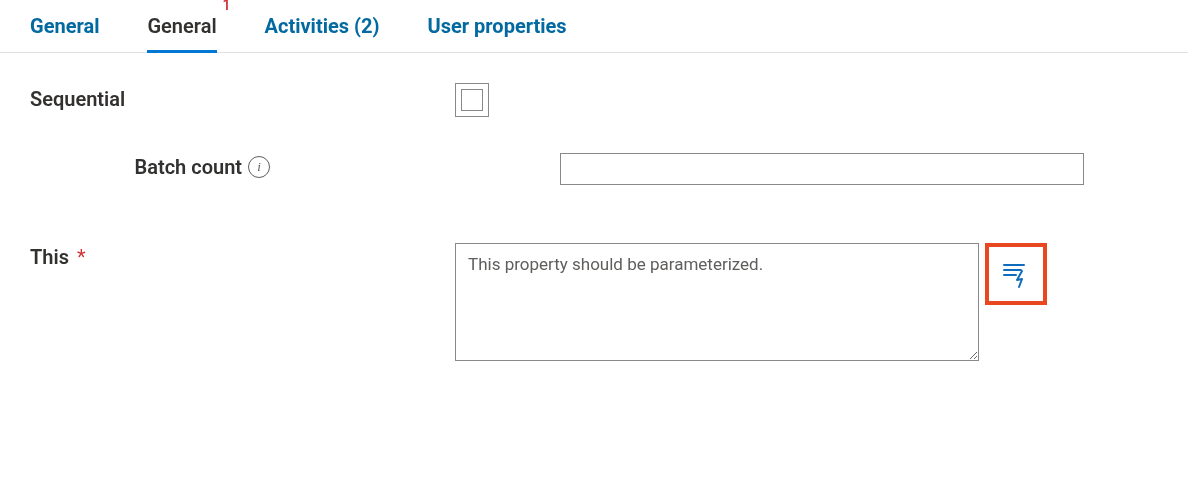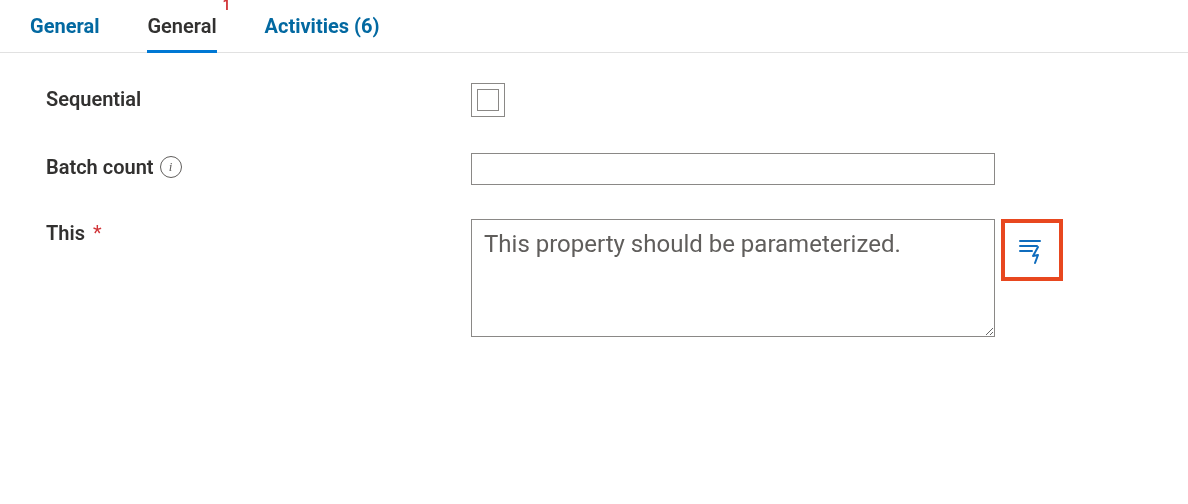--- a/index.html
+++ b/index.html
@@ -45,21 +45,21 @@
   .tab-sup{
     position:absolute;
     top:-3px;
     right:-14px;
     font-size:14px;
     color:#d13438;
     font-weight:600;
   }
   
   .form{
-    padding:30px 0 0 46px;
+    padding:30px 0 0 30px;
   }
   .field-row{
     display:flex;
     align-items:flex-start;
   }
   .label-col{
     width:425px;
     padding-top:2px;
     font-weight:600;
     display:flex;
@@ -77,21 +77,21 @@
     width:32px;height:32px;
     border:1.5px solid #8a8886;
     display:flex;align-items:center;justify-content:center;
   }
   .chk-inner{
     width:22px;height:22px;
     border:1.5px solid #8a8886;
     box-sizing:border-box;
   }
   
-  .row-batch{margin-bottom:34px;}
+  .row-batch{margin-bottom:58px;justify-content:center;}
   .info-icon{
     width:20px;height:20px;
     border:1.3px solid #605e5c;
     border-radius:50%;
     display:inline-flex;
     align-items:center;justify-content:center;
     font-size:13px;
     font-style:italic;
     font-family:Georgia,serif;
     color:#605e5c;
@@ -111,21 +111,21 @@
     color:#d13438;
     font-weight:400;
     margin-left:2px;
   }
   .items-textarea{
     width:524px;
     height:118px;
     border:1px solid #8a8886;
     background:#fff;
     font-family:inherit;
-    font-size:24px;
+    font-size:17px;
     color:#323130;
     padding:10px 12px;
     box-sizing:border-box;
     resize:both;
   }
   .items-textarea::placeholder{color:#605e5c;opacity:1;}
   .dyn-button{
     width:62px;height:62px;
     margin-left:6px;
     border:4px solid #e8471f;
@@ -141,21 +141,25 @@
 <div class="tabs">
   <div class="tab">
     <span>General</span>
     <span class="tab-sup"></span>
   </div>
   <div class="tab active">
     <span>General</span>
     <span class="tab-sup">1</span>
   </div>
   <div class="tab">
-    <span>Activities (6)</span>
+    <span>Activities (2)</span>
+    <span class="tab-sup"></span>
+  </div>
+  <div class="tab">
+    <span>User properties</span>
     <span class="tab-sup"></span>
   </div>
 </div>
 
 <div class="form">
 
   <div class="field-row row-sequential">
     <div class="label-col">
       <span>Sequential</span>
     </div>

